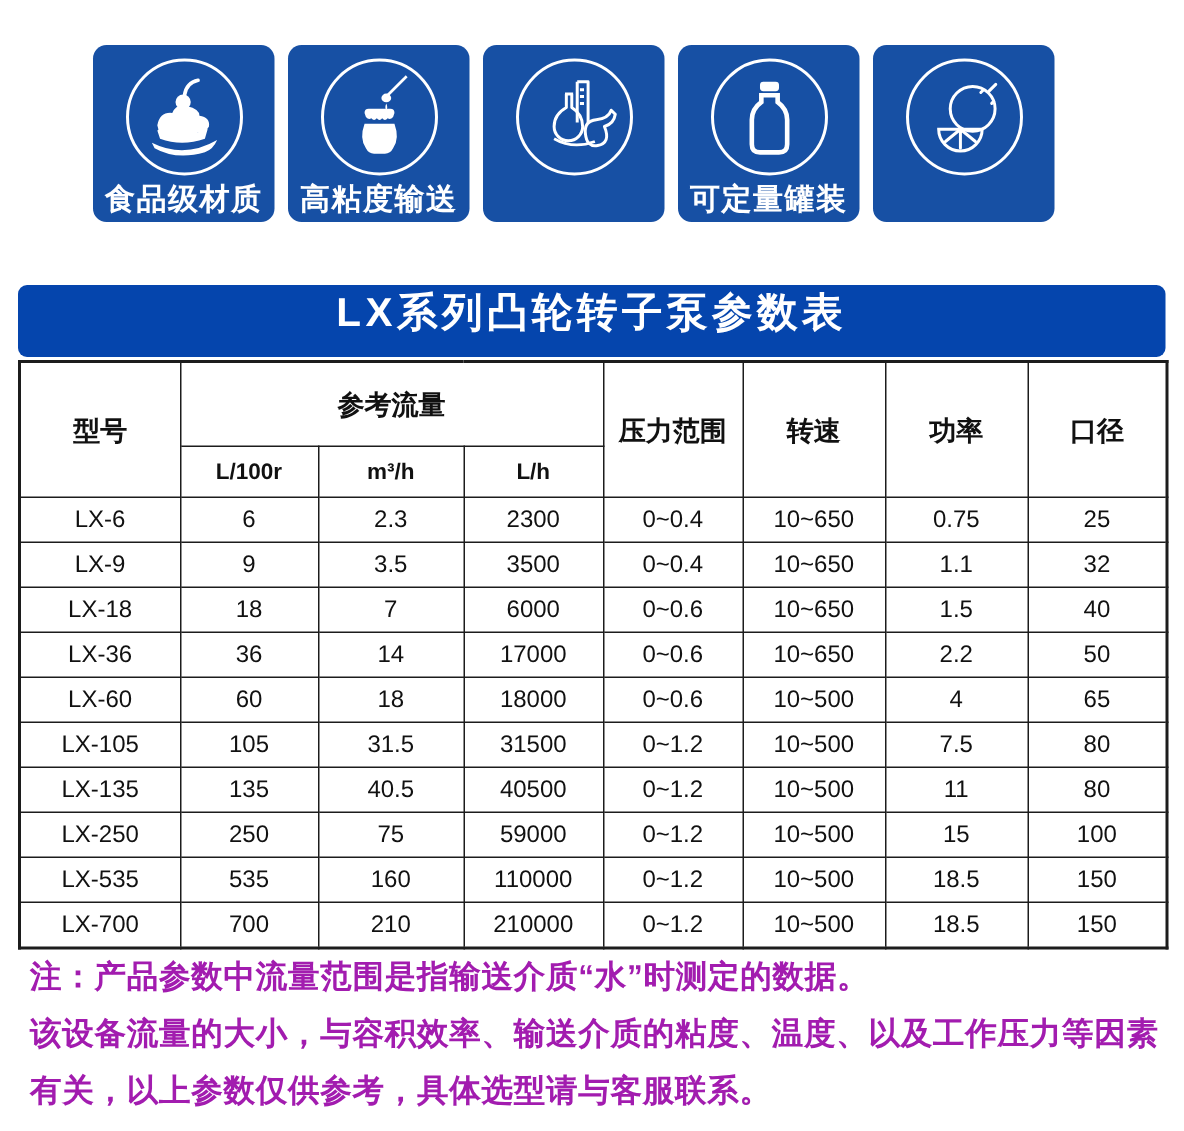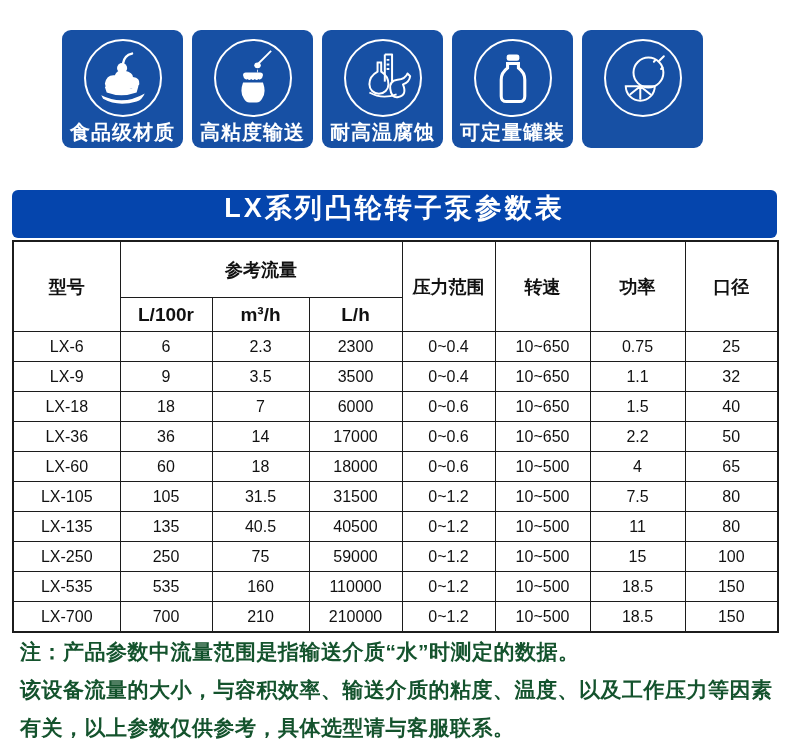--- a/index.html
+++ b/index.html
@@ -32,27 +32,27 @@
   
   table.spec{
     position:absolute;left:12px;top:240px;width:765px;
     border-collapse:collapse;table-layout:fixed;
     border:2px solid #1c1c1c;color:#111111;padding-left:47px;
   }
   table.spec th,table.spec td{
     border:1px solid #1c1c1c;text-align:center;vertical-align:middle;padding:0;
   }
   table.spec th{font-size:18px;font-weight:bold;}
-  table.spec tr.subhead th{font-size:19px;height:33px;}
+  table.spec tr.subhead th{font-size:15px;height:33px;}
   table.spec thead tr.mainhead th{height:55px;}
   table.spec tbody td{height:29px;font-size:16px;font-weight:normal;}
   
   .note{
     position:absolute;left:20px;top:633px;width:758px;
-    color:#14532d;font-weight:bold;font-size:21px;line-height:38px;
+    color:#a21caf;font-weight:bold;font-size:21px;line-height:38px;
     letter-spacing:0.5px;
   }
 </style>
 </head>
 <body>
 
 <div class="page">
 
   <div class="badges">
 
@@ -92,21 +92,20 @@
           <g fill="none" stroke="#ffffff" stroke-width="2.2" stroke-linejoin="round">
             <path d="M34 6 h8 v30"></path>
             <path d="M34 6 v30"></path>
             <path d="M36 12 h3 M36 17 h3 M36 22 h3"></path>
             <path d="M25 15 h6 M26 15 v10 q-9 5 -9 14 a10.5 10.5 0 0 0 21 0 q0 -9 -8 -14 v-10"></path>
             <path d="M40 44 q-1 -9 8 -10 q9 -1 11 -7 l3 3 q-1 7 -8 9 q5 12 -5 14 q-8 1.5 -9 -9 z"></path>
             <path d="M17 48 q14 8 30 2" stroke-width="2"></path>
           </g>
         </svg>
       </div>
-      <div class="badge-label">耐高温腐蚀</div>
     </div>
 
     <div class="badge">
       <div class="badge-circle">
         <svg viewBox="0 0 64 64">
           <g fill="none" stroke="#ffffff">
             <rect x="25" y="6" width="14" height="7" rx="2.5" fill="#ffffff" stroke="none"></rect>
             <path d="M26 16 h12 v5 q7 5 7 13 v18 q0 6 -6 6 h-14 q-6 0 -6 -6 v-18 q0 -8 7 -13 z" stroke-width="3.4"></path>
           </g>
         </svg>

